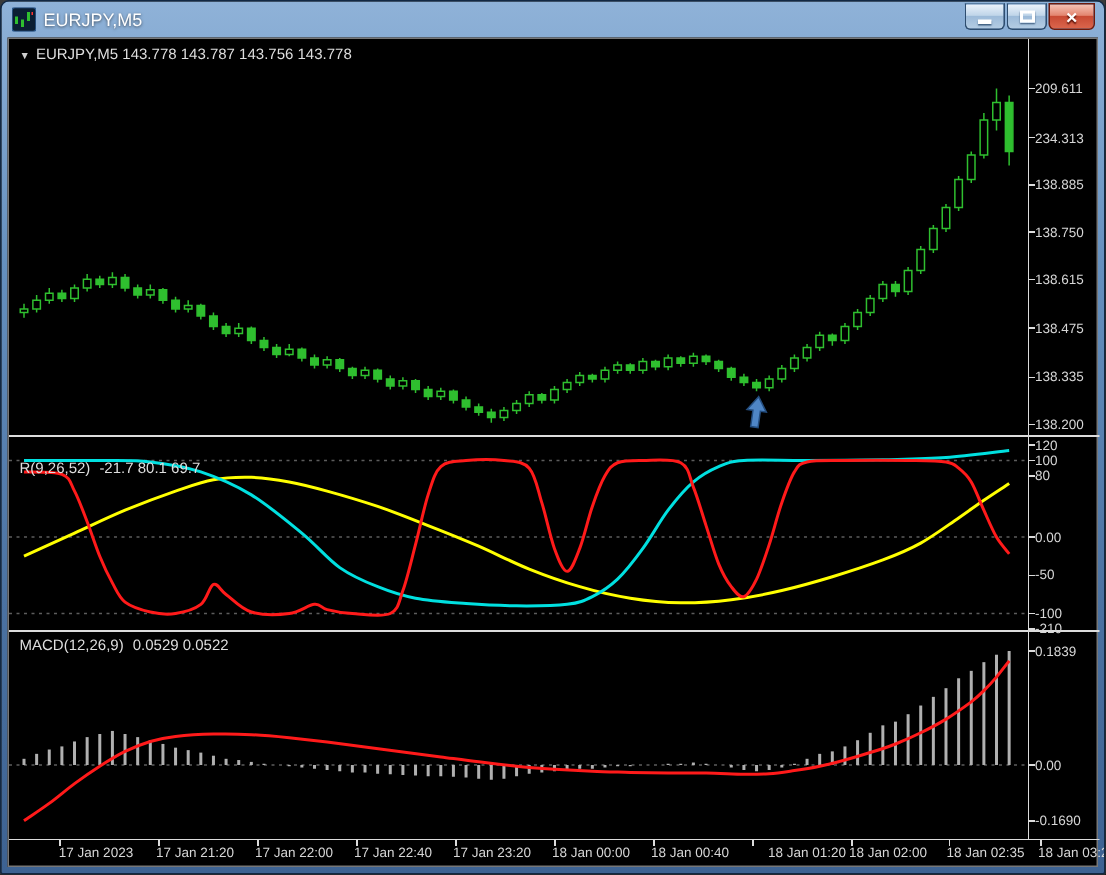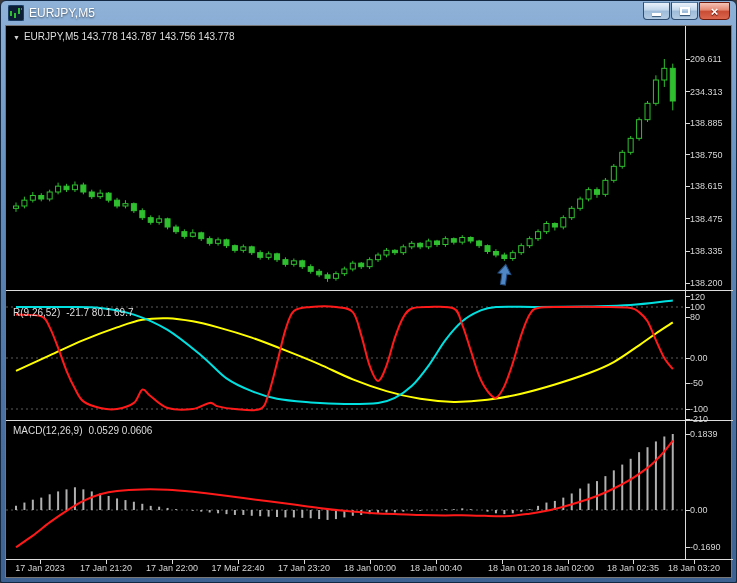--- a/index.html
+++ b/index.html
@@ -21,21 +21,21 @@
   .gclose{color:#fff;font-size:13px;font-weight:bold;line-height:1;text-shadow:0 1px 1px #5a1208;}
   .client{position:absolute;left:4px;right:4px;top:24px;bottom:4px;background:#000;border:1px solid #777;box-sizing:border-box;}
   .client svg{position:absolute;left:0;top:0;}
   .hdr{position:absolute;left:7px;top:5px;font-size:10px;color:#dedede;white-space:nowrap;}
   .hdr .tri{font-size:7px;margin-right:4px;color:#cfcfcf;}
   .panel-label{position:absolute;left:7px;font-size:10px;color:#dedede;white-space:nowrap;}
   .p2label{top:281px;}
   .p3label{top:399px;}
   .panel-label .vals{margin-left:6px;}
   .plabel,.olabel,.mlabel{position:absolute;left:684px;font-size:9px;color:#d6d6d6;white-space:nowrap;}
-  .tlabel{position:absolute;top:537px;font-size:9px;color:#d6d6d6;transform:translateX(-50%);white-space:nowrap;}
+  .tlabel{position:absolute;top:537px;font-size:9px;color:#d6d6d6;transform:translateX(-50%);white-space:nowrap;margin-left:24px;}
   .sep{stroke:#dcdcdc;stroke-width:1;}
   .lvl{stroke:#5c5c5c;stroke-width:1;stroke-dasharray:2 3;}
 </style>
 </head>
 <body>
 
 <div class="window">
 
   <div class="titlebar">
     <span class="app-icon">
@@ -358,21 +358,21 @@
 
     <div class="hdr">
       <span class="tri">▼</span><span>EURJPY,M5</span>
       <span>143.778 143.787 143.756 143.778</span>
     </div>
 
     <div class="panel-label p2label">
       <span>R(9,26,52)</span><span class="vals">-21.7 80.1 69.7</span>
     </div>
     <div class="panel-label p3label">
-      <span>MACD(12,26,9)</span><span class="vals">0.0529 0.0606</span>
+      <span>MACD(12,26,9)</span><span class="vals">0.0529 0.0522</span>
     </div>
 
     <span class="plabel" style="top:28px">209.611</span>
     <span class="plabel" style="top:61px">234.313</span>
     <span class="plabel" style="top:92px">138.885</span>
     <span class="plabel" style="top:124px">138.750</span>
     <span class="plabel" style="top:155px">138.615</span>
     <span class="plabel" style="top:188px">138.475</span>
     <span class="plabel" style="top:220px">138.335</span>
     <span class="plabel" style="top:252px">138.200</span>
@@ -385,21 +385,21 @@
     <span class="olabel" style="top:378px">-100</span>
     <span class="olabel" style="top:388px">-210</span>
 
     <span class="mlabel" style="top:403px">0.1839</span>
     <span class="mlabel" style="top:479px">0.00</span>
     <span class="mlabel" style="top:516px">-0.1690</span>
 
     <span class="tlabel" style="left:34px">17 Jan 2023</span>
     <span class="tlabel" style="left:100px">17 Jan 21:20</span>
     <span class="tlabel" style="left:166px">17 Jan 22:00</span>
-    <span class="tlabel" style="left:232px">17 Mar 22:40</span>
+    <span class="tlabel" style="left:232px">17 Jan 22:40</span>
     <span class="tlabel" style="left:298px">17 Jan 23:20</span>
     <span class="tlabel" style="left:364px">18 Jan 00:00</span>
     <span class="tlabel" style="left:430px">18 Jan 00:40</span>
     <span class="tlabel" style="left:508px">18 Jan 01:20</span>
     <span class="tlabel" style="left:562px">18 Jan 02:00</span>
     <span class="tlabel" style="left:627px">18 Jan 02:35</span>
     <span class="tlabel" style="left:688px">18 Jan 03:20</span>
   </div>
 </div>
 

